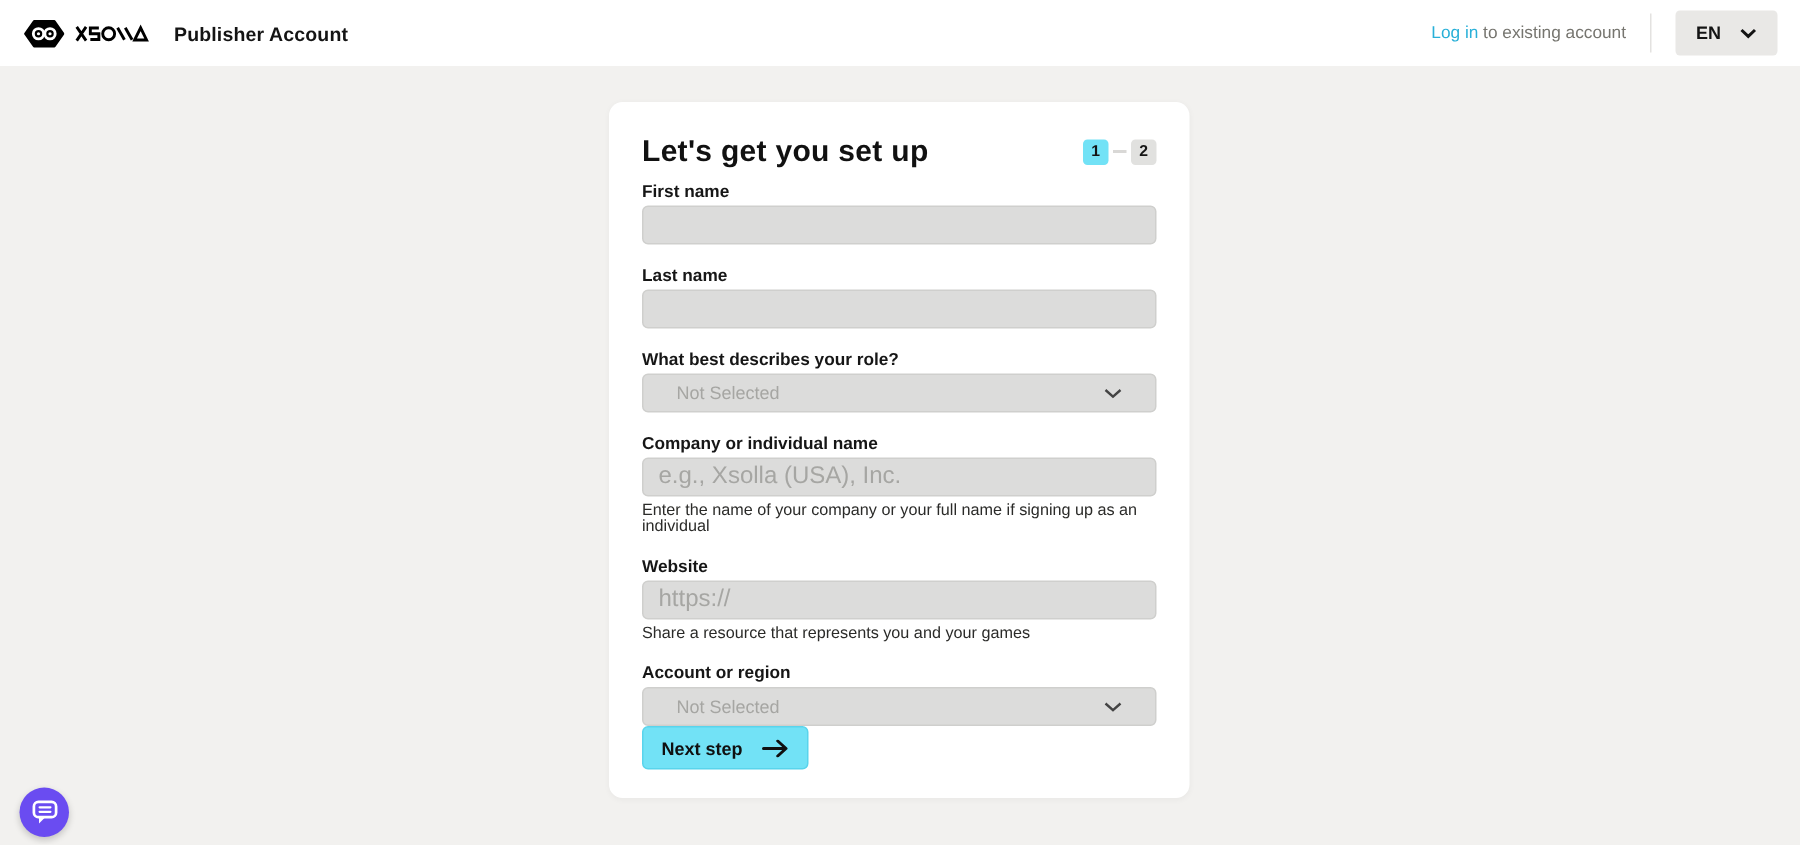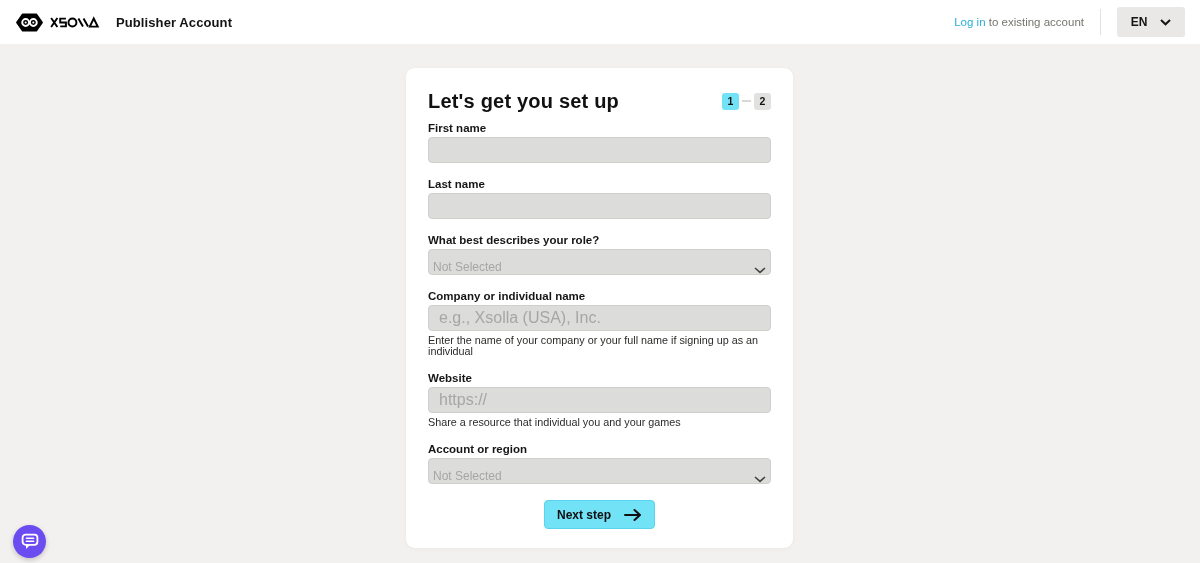--- a/index.html
+++ b/index.html
@@ -55,27 +55,27 @@
   .field-label { display:block; font-size:11.5px; line-height:12px; font-weight:bold; color:#161616; margin-bottom:3px; }
   .text-input {
     width:100%; height:26px;
     background:#dcdcdb; border:1px solid #cfcfcd; border-radius:4px;
     padding:0 10px; font-family:inherit; font-size:16px; color:#141414; outline:none;
   }
   .text-input::placeholder { color:#a6a6a3; opacity:1; }
   .select-box {
     width:100%; height:26px;
     background:#dcdcdb; border:1px solid #cfcfcd; border-radius:4px;
-    display:flex; align-items:flex-end; justify-content:space-between;
-    padding:0 4px; cursor:pointer;
+    display:flex; align-items:center; justify-content:space-between;
+    padding:0 22px; cursor:pointer;
   }
   .select-value { font-size:12px; color:#a6a6a3; }
   .helper { font-size:10.8px; line-height:11px; color:#2b2b29; margin-top:4px; }
 
-  .card-foot { display:flex; justify-content:center; margin-top:16px; }
+  .card-foot { display:flex; justify-content:flex-start; }
   .next-btn {
     height:29px; background:#72e2f6; border:1px solid #59d4ec; border-radius:4px;
     display:flex; align-items:center; gap:13px; padding:0 12px;
     font-family:inherit; font-size:12px; font-weight:bold; color:#101010; cursor:pointer;
   }
 
   
   .chat-fab {
     position:absolute; left:13px; top:525px; width:33px; height:33px;
     border-radius:50%; background:#6a4cf1; border:none; cursor:pointer;
@@ -161,21 +161,21 @@
 
   <div class="group">
     <label class="field-label">Company or individual name</label>
     <input class="text-input" type="text" placeholder="e.g., Xsolla (USA), Inc." style="">
     <div class="helper">Enter the name of your company or your full name if signing up as an individual</div>
   </div>
 
   <div class="group">
     <label class="field-label">Website</label>
     <input class="text-input" type="text" placeholder="https://" style="">
-    <div class="helper">Share a resource that individual you and your games</div>
+    <div class="helper">Share a resource that represents you and your games</div>
   </div>
 
   <div class="group" style="margin-bottom:0;">
     <label class="field-label">Account or region</label>
     <div class="select-box">
       <span class="select-value">Not Selected</span>
       <span style="display:flex;">
         <svg width="12" height="7" viewBox="0 0 12 7">
             <polyline points="1,1 6,5.4 11,1" fill="none" stroke="#444" stroke-width="1.6"></polyline>
           </svg>

